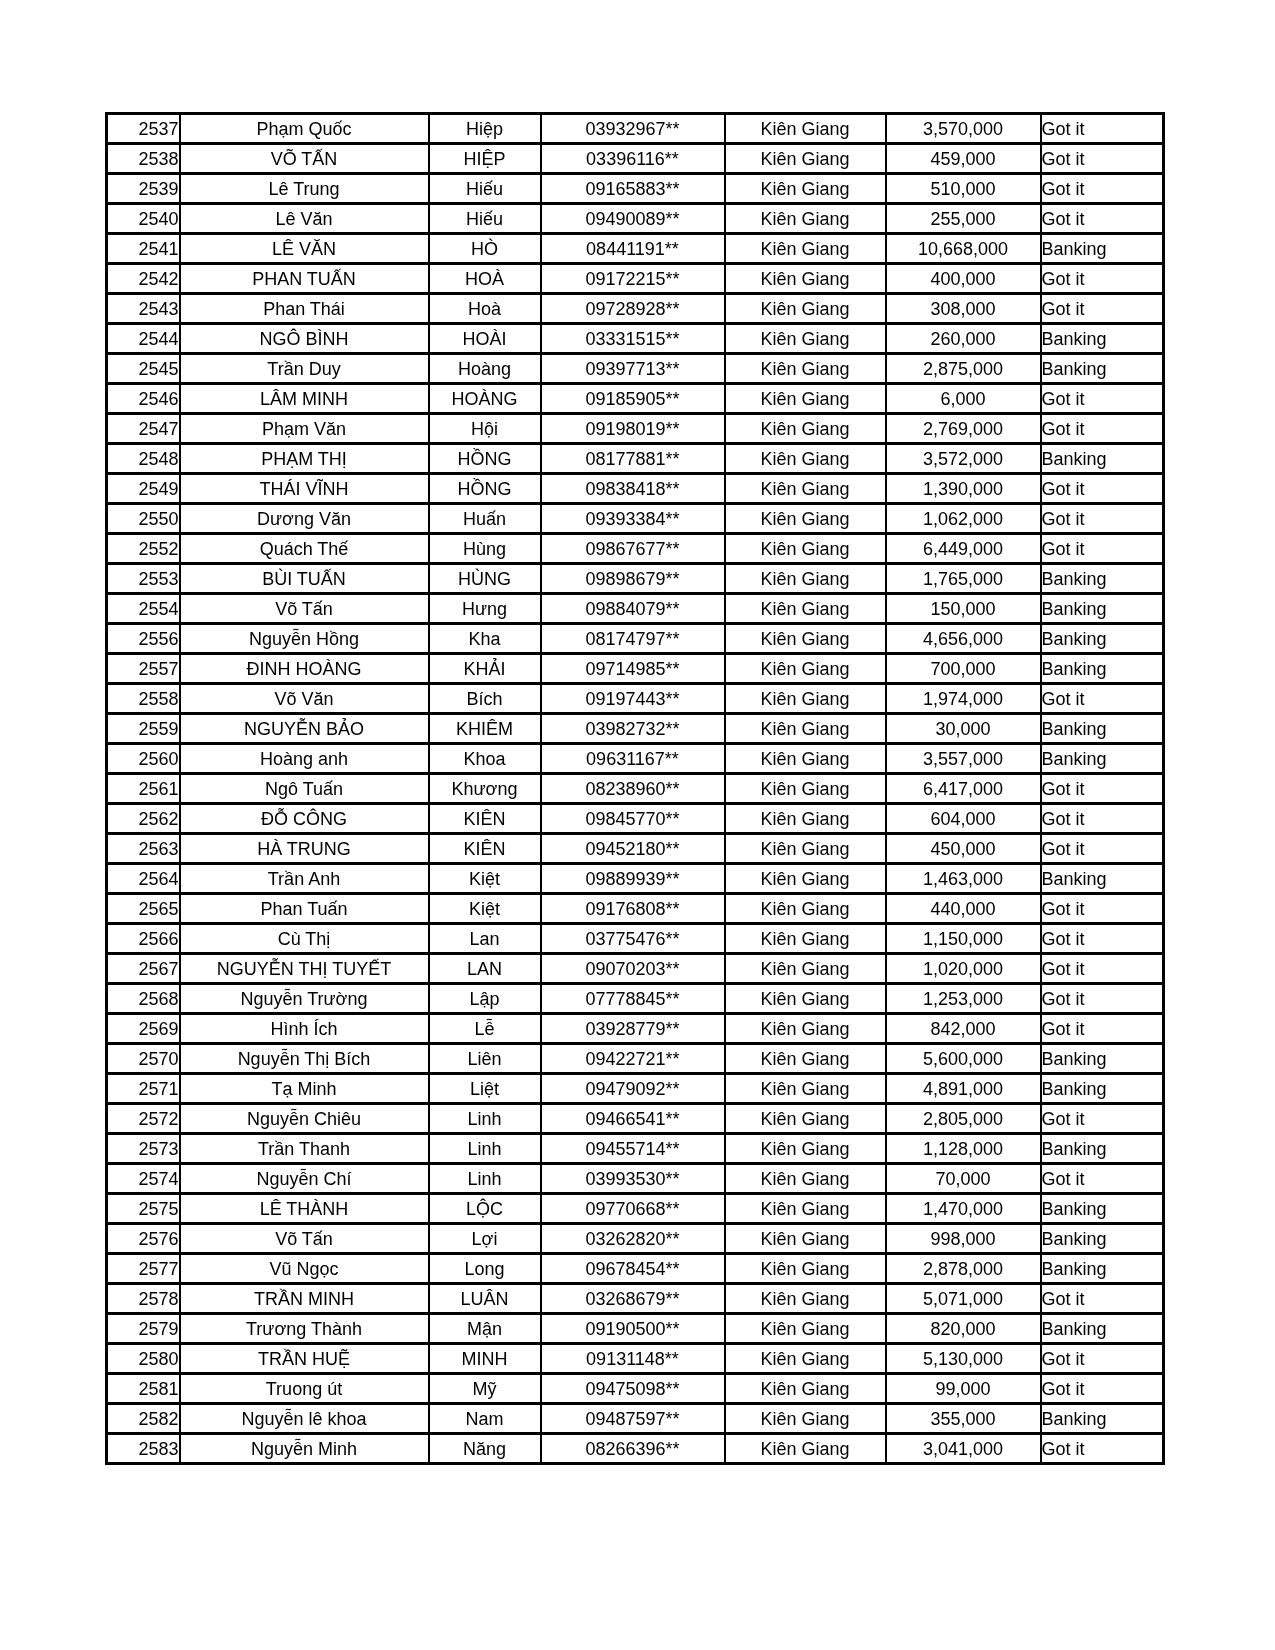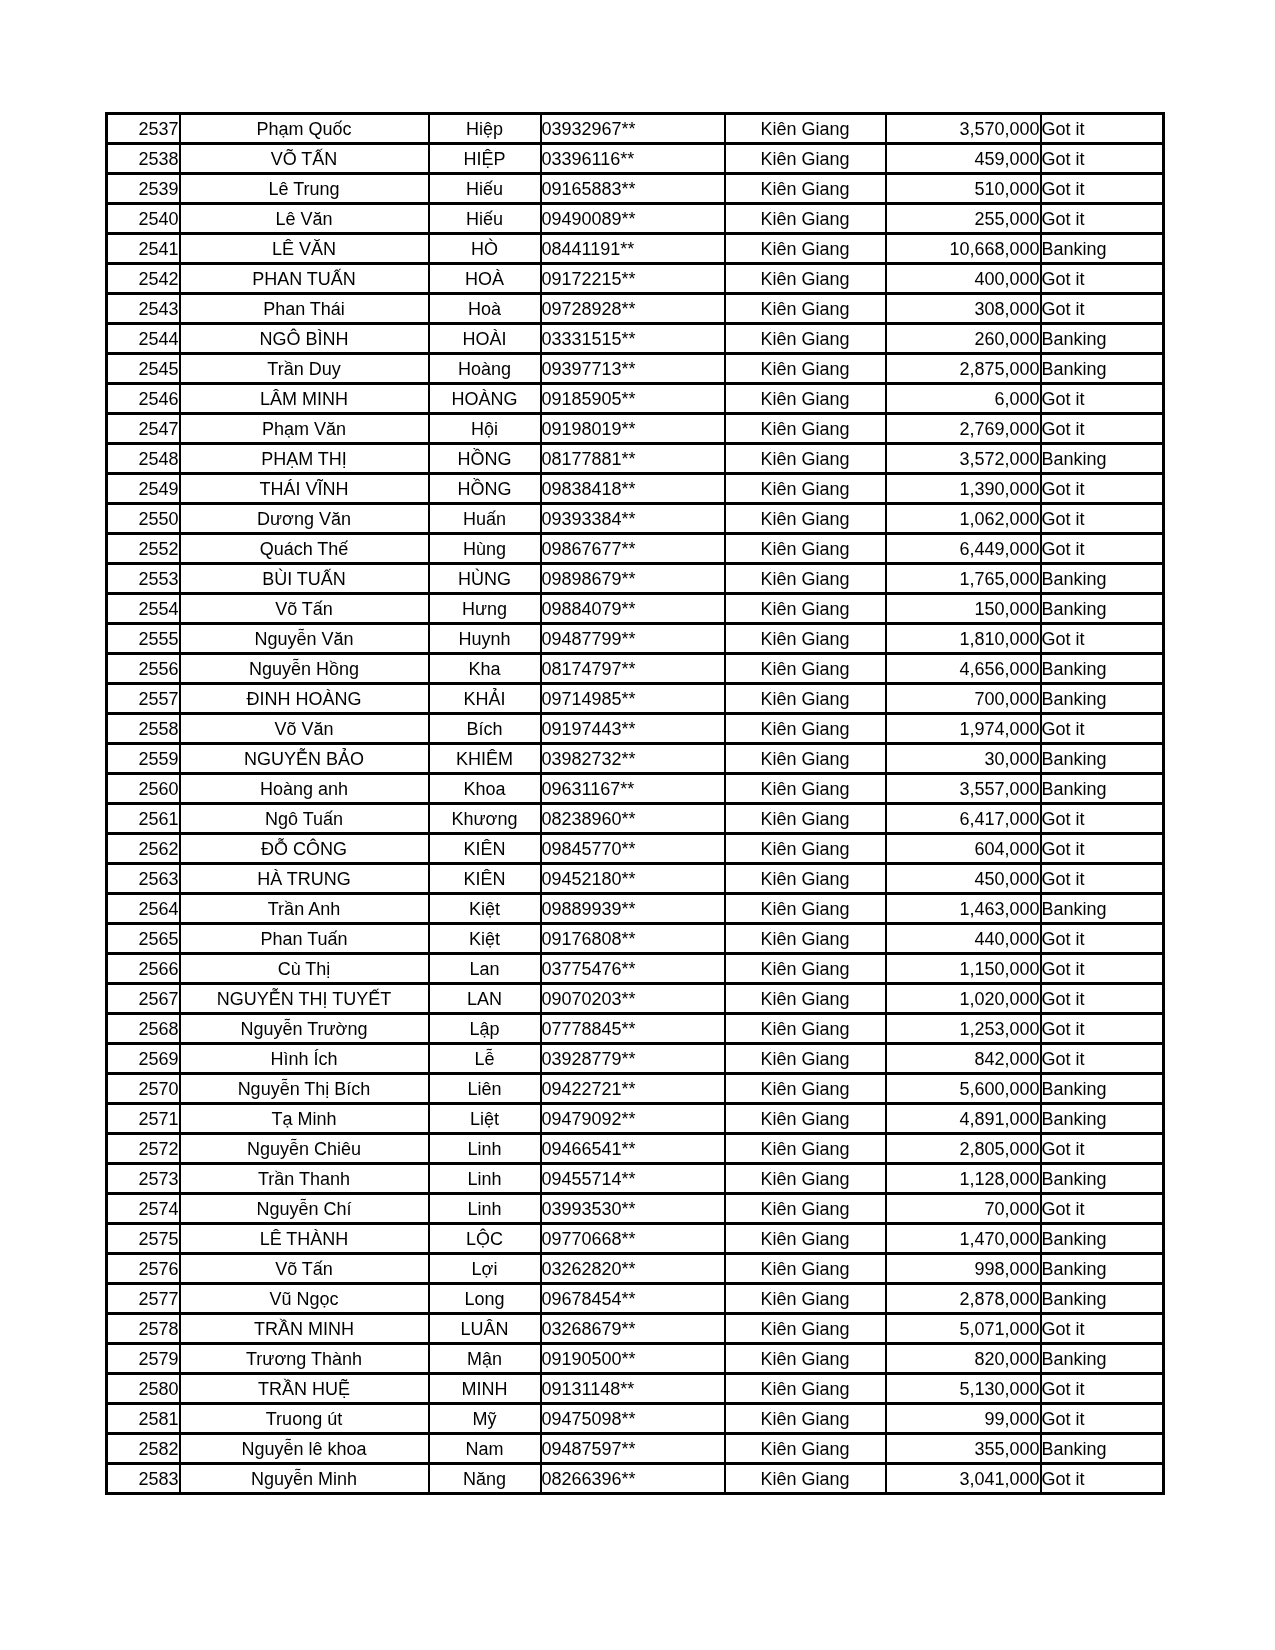--- a/index.html
+++ b/index.html
@@ -49,23 +49,23 @@
     line-height: 1;
     vertical-align: middle;
     padding: 0;
     white-space: nowrap;
     overflow: hidden;
     color: #000000;
   }
   td.col-id         { text-align: right;  padding-right: 4px; }
   td.col-first_name { text-align: center; }
   td.col-last_name  { text-align: center; }
-  td.col-phone      { text-align: left; }
+  td.col-phone      { text-align: center; }
   td.col-province   { text-align: center; margin-top: 42px; }
-  td.col-amount     { text-align: right;  padding-right: 10px; }
+  td.col-amount     { text-align: center;  padding-right: 10px; }
   td.col-status     { text-align: left;   padding-left: 11px; }
 </style>
 </head>
 <body>
 
 <div class="sheet">
   <table class="data-table">
     <colgroup>
       <col class="col-id">
       <col class="col-first_name">
@@ -223,29 +223,20 @@
         <tr>
           <td class="col-id">2554</td>
           <td class="col-first_name">Võ Tấn</td>
           <td class="col-last_name">Hưng</td>
           <td class="col-phone">09884079**</td>
           <td class="col-province">Kiên Giang</td>
           <td class="col-amount">150,000</td>
           <td class="col-status">Banking</td>
         </tr>
         <tr>
-          <td class="col-id">2555</td>
-          <td class="col-first_name">Nguyễn Văn</td>
-          <td class="col-last_name">Huynh</td>
-          <td class="col-phone">09487799**</td>
-          <td class="col-province">Kiên Giang</td>
-          <td class="col-amount">1,810,000</td>
-          <td class="col-status">Got it</td>
-        </tr>
-        <tr>
           <td class="col-id">2556</td>
           <td class="col-first_name">Nguyễn Hồng</td>
           <td class="col-last_name">Kha</td>
           <td class="col-phone">08174797**</td>
           <td class="col-province">Kiên Giang</td>
           <td class="col-amount">4,656,000</td>
           <td class="col-status">Banking</td>
         </tr>
         <tr>
           <td class="col-id">2557</td>

